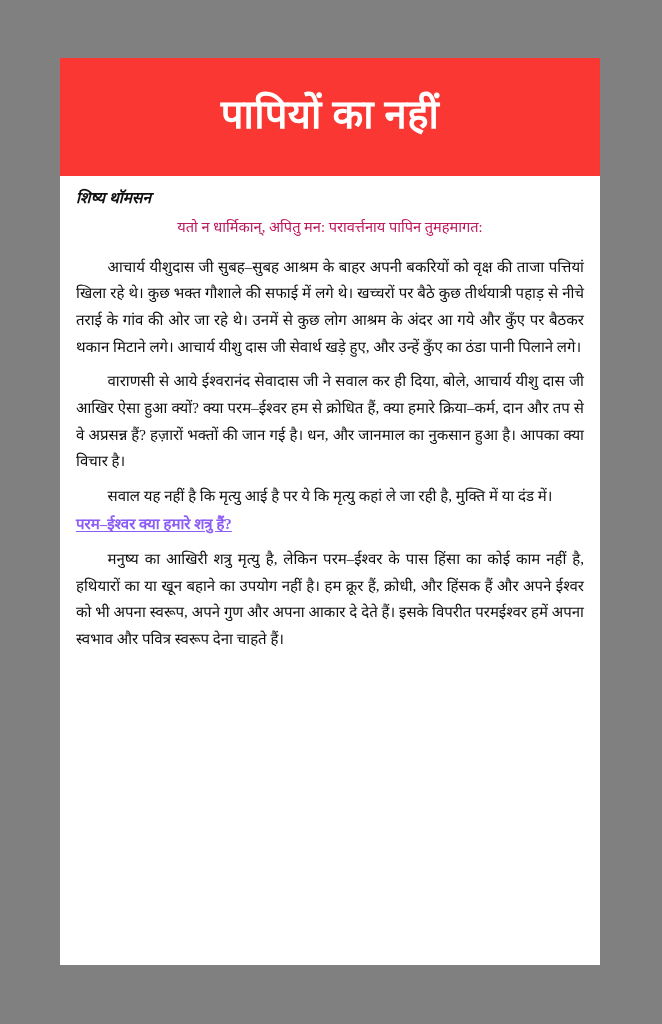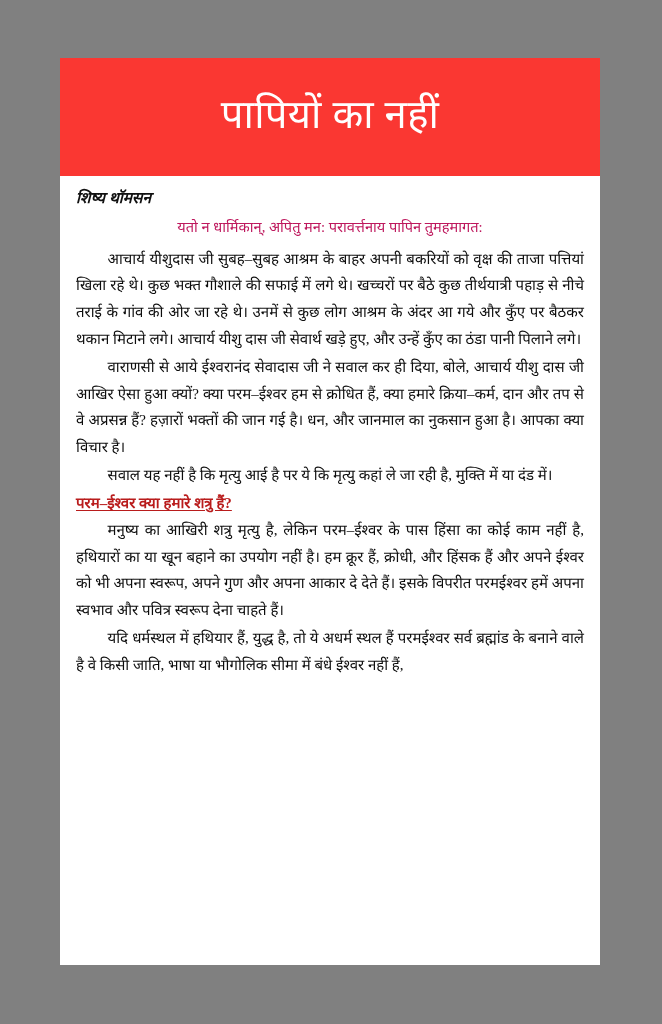--- a/index.html
+++ b/index.html
@@ -33,21 +33,21 @@
     background: #fa3732;
     display: flex;
     flex-direction: column;
     align-items: center;
     justify-content: center;
     box-sizing: border-box;
     padding: 4px 0 8px 0;
   }
   .title-line {
     color: #ffffff;
-    font-weight: normal;
+    font-weight: bold;
     font-size: 40px;
     line-height: 1.12;
     letter-spacing: 0.5px;
     text-align: center;
     white-space: nowrap;
   }
 
   
   .front-matter {
     padding: 8px 16px 0 16px;
@@ -69,37 +69,37 @@
   .epigraph-line {
     display: block;
     white-space: nowrap;
   }
 
   
   .body-text {
     padding: 6px 16px 0 16px;
   }
   .para {
-    margin: 0 0 0.1em 0;
+    margin: 8px 0 0.1em 0;
     font-size: 15px;
     line-height: 1.78;
     color: #0d0d0d;
     text-align: justify;
     text-justify: inter-word;
     text-indent: 2.1em;
     hyphens: none;
   }
   .para:last-child {
     margin-bottom: 0;
   }
 
   .subheading {
     font-size: 15px;
     font-weight: bold;
-    color: #b91c1c;
+    color: #8b5cf6;
     text-decoration: underline;
     text-underline-offset: 2px;
     line-height: 1.78;
     margin: 0;
     text-indent: 0;
     display: block;
   }
 </style>
 </head>
 <body>
@@ -118,16 +118,15 @@
   </div>
 
   <div class="body-text">
     <p class="para">आचार्य यीशुदास जी सुबह–सुबह आश्रम के बाहर अपनी बकरियों को वृक्ष की ताजा पत्तियां खिला रहे थे। कुछ भक्त गौशाले की सफाई में लगे थे। खच्चरों पर बैठे कुछ तीर्थयात्री पहाड़ से नीचे तराई के गांव की ओर जा रहे थे। उनमें से कुछ लोग आश्रम के अंदर आ गये और कुँए पर बैठकर थकान मिटाने लगे। आचार्य यीशु दास जी सेवार्थ खड़े हुए, और उन्हें कुँए का ठंडा पानी पिलाने लगे।</p>
     <p class="para">वाराणसी से आये ईश्वरानंद सेवादास जी ने सवाल कर ही दिया, बोले, आचार्य यीशु दास जी आखिर ऐसा हुआ क्यों? क्या परम–ईश्वर हम से क्रोधित हैं, क्या हमारे क्रिया–कर्म, दान और तप से वे अप्रसन्न हैं? हज़ारों भक्तों की जान गई है। धन, और जानमाल का नुकसान हुआ है। आपका क्या विचार है।</p>
     <p class="para">सवाल यह नहीं है कि मृत्यु आई है पर ये कि मृत्यु कहां ले जा रही है, मुक्ति में या दंड में।</p>
 
     <p class="subheading">परम–ईश्वर क्या हमारे शत्रु हैं?</p>
 
     <p class="para">मनुष्य का आखिरी शत्रु मृत्यु है, लेकिन परम–ईश्वर के पास हिंसा का कोई काम नहीं है, हथियारों का या खून बहाने का उपयोग नहीं है। हम क्रूर हैं, क्रोधी, और हिंसक हैं और अपने ईश्वर को भी अपना स्वरूप, अपने गुण और अपना आकार दे देते हैं। इसके विपरीत परमईश्वर हमें अपना स्वभाव और पवित्र स्वरूप देना चाहते हैं।</p>
-    <p class="para">यदि धर्मस्थल में हथियार हैं, युद्ध है, तो ये अधर्म स्थल हैं परमईश्वर सर्व ब्रह्मांड के बनाने वाले है वे किसी जाति, भाषा या भौगोलिक सीमा में बंधे ईश्वर नहीं हैं,</p>
   </div>
 
 </div>
 
 </body></html>

